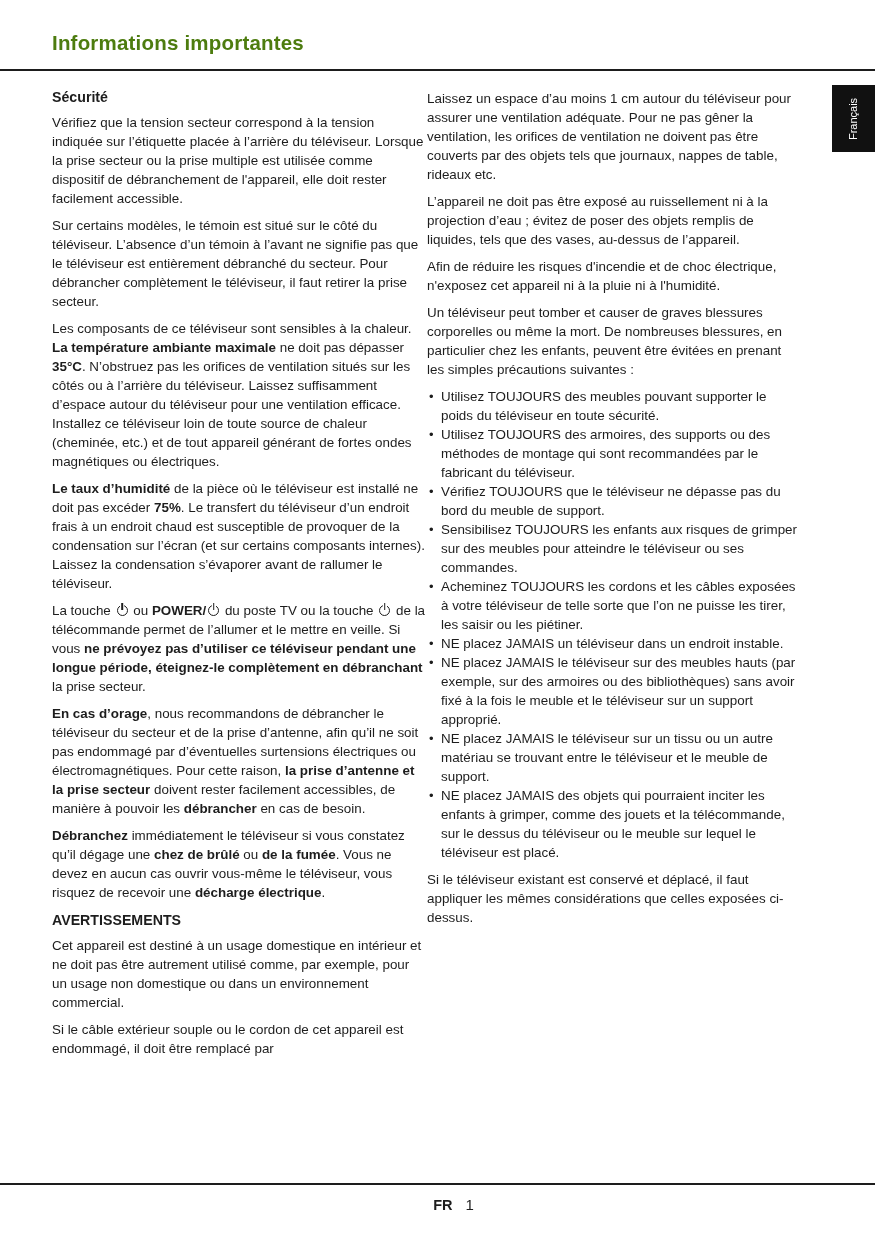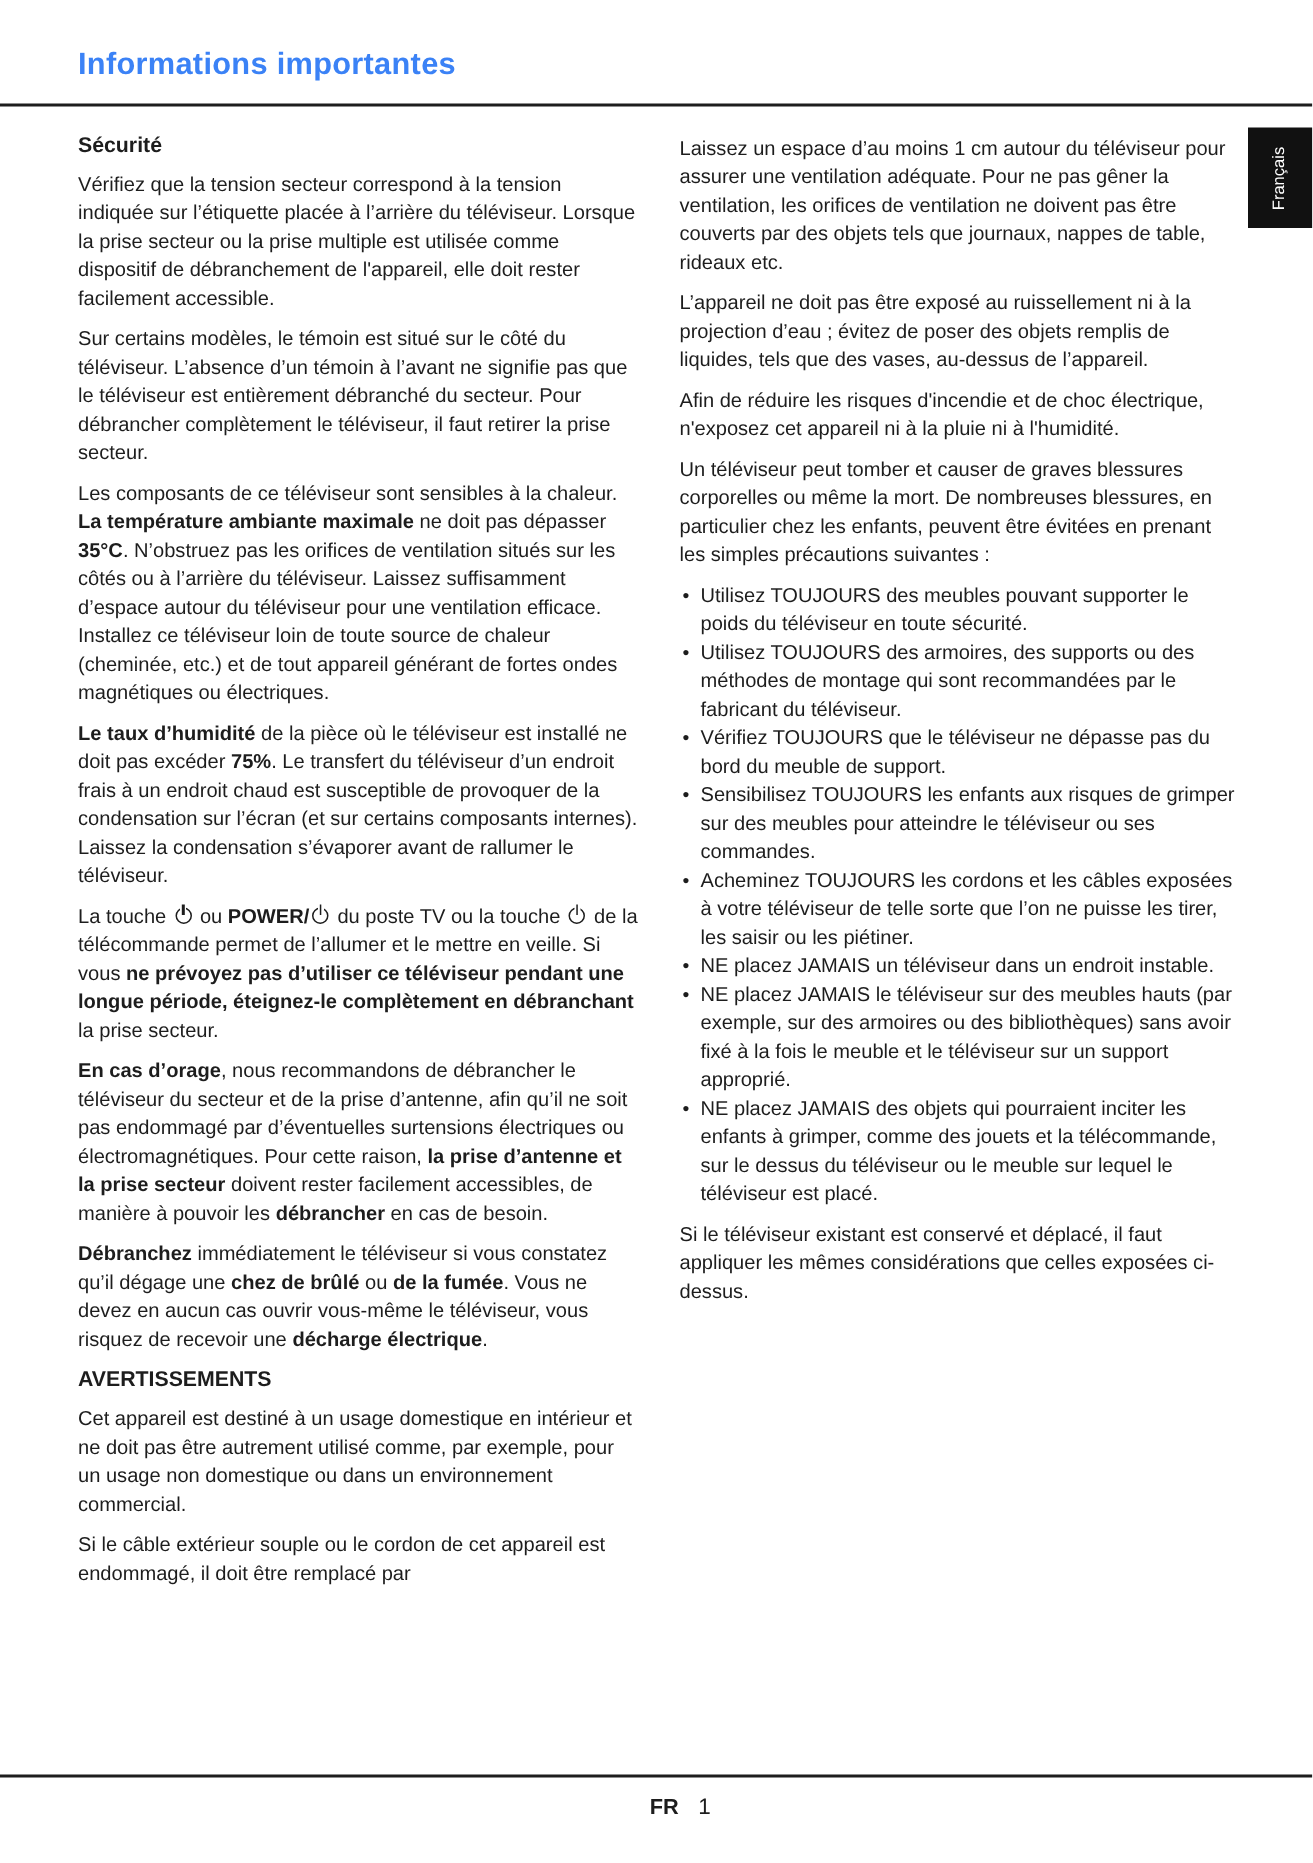--- a/index.html
+++ b/index.html
@@ -2,31 +2,31 @@
 <html><head>
 <meta charset="utf-8">
 <style>
   html,body { margin:0; padding:0; background:#ffffff; }
   .page {
     position:relative; width:875px; height:1242px; background:#ffffff;
     font-family:"Liberation Sans", sans-serif; color:#1d1d1d; overflow:hidden;
   }
   .title {
     position:absolute; top:31px; left:52px; margin:0;
-    font-size:20.5px; font-weight:700; letter-spacing:0.2px; color:#3b82f6;
+    font-size:20.5px; font-weight:700; letter-spacing:0.2px; color:#4d7c0f;
   }
   .header-rule { position:absolute; top:69px; left:0; width:100%; height:2px; background:#1d1d1d; }
 
   .lang-tab {
     position:absolute; top:85px; right:0; width:43px; height:67px;
     background:#111111; display:flex; align-items:center; justify-content:center;
   }
   .lang-tab span { transform:rotate(-90deg); color:#ffffff; font-size:11px; white-space:nowrap; }
 
-  .columns { position:absolute; top:89px; left:52px; width:776px; display:flex; gap:26px; }
+  .columns { position:absolute; top:89px; left:52px; width:776px; display:flex; }
   .col { width:375px; }
 
   .para { margin:0 0 8px 0; font-size:13.4px; line-height:19px; }
   .para.small { font-size:12.7px; letter-spacing:-0.1px; }
   .sec-heading { margin:10px 0 8px 0; font-size:14.2px; font-weight:700; }
   .col .sec-heading:first-child { margin-top:0; }
   b { font-weight:700; }
 
   .bullets { margin:0 0 8px 0; padding:0; list-style:none; }
   .bullets li { position:relative; padding-left:14px; font-size:13.4px; line-height:19px; }
@@ -81,20 +81,21 @@
         <p class="para">Afin de réduire les risques d'incendie et de choc électrique, n'exposez cet appareil ni à la pluie ni à l'humidité.</p>
         <p class="para">Un téléviseur peut tomber et causer de graves blessures corporelles ou même la mort. De nombreuses blessures, en particulier chez les enfants, peuvent être évitées en prenant les simples précautions suivantes :</p>
         <ul class="bullets">
           <li>Utilisez TOUJOURS des meubles pouvant supporter le poids du téléviseur en toute sécurité.</li>
           <li>Utilisez TOUJOURS des armoires, des supports ou des méthodes de montage qui sont recommandées par le fabricant du téléviseur.</li>
           <li>Vérifiez TOUJOURS que le téléviseur ne dépasse pas du bord du meuble de support.</li>
           <li>Sensibilisez TOUJOURS les enfants aux risques de grimper sur des meubles pour atteindre le téléviseur ou ses commandes.</li>
           <li>Acheminez TOUJOURS les cordons et les câbles exposées à votre téléviseur de telle sorte que l’on ne puisse les tirer, les saisir ou les piétiner.</li>
           <li>NE placez JAMAIS un téléviseur dans un endroit instable.</li>
           <li>NE placez JAMAIS le téléviseur sur des meubles hauts (par exemple, sur des armoires ou des bibliothèques) sans avoir fixé à la fois le meuble et le téléviseur sur un support approprié.</li>
+          <li>NE placez JAMAIS le téléviseur sur un tissu ou un autre matériau se trouvant entre le téléviseur et le meuble de support.</li>
           <li>NE placez JAMAIS des objets qui pourraient inciter les enfants à grimper, comme des jouets et la télécommande, sur le dessus du téléviseur ou le meuble sur lequel le téléviseur est placé.</li>
         </ul>
         <p class="para">Si le téléviseur existant est conservé et déplacé, il faut appliquer les mêmes considérations que celles exposées ci-dessus.</p>
       </div>
   </main>
 
   <footer>
     <div class="footer-rule"></div>
     <div class="footer-text">
       <span class="fr">FR</span><span class="pagenum">1</span>

